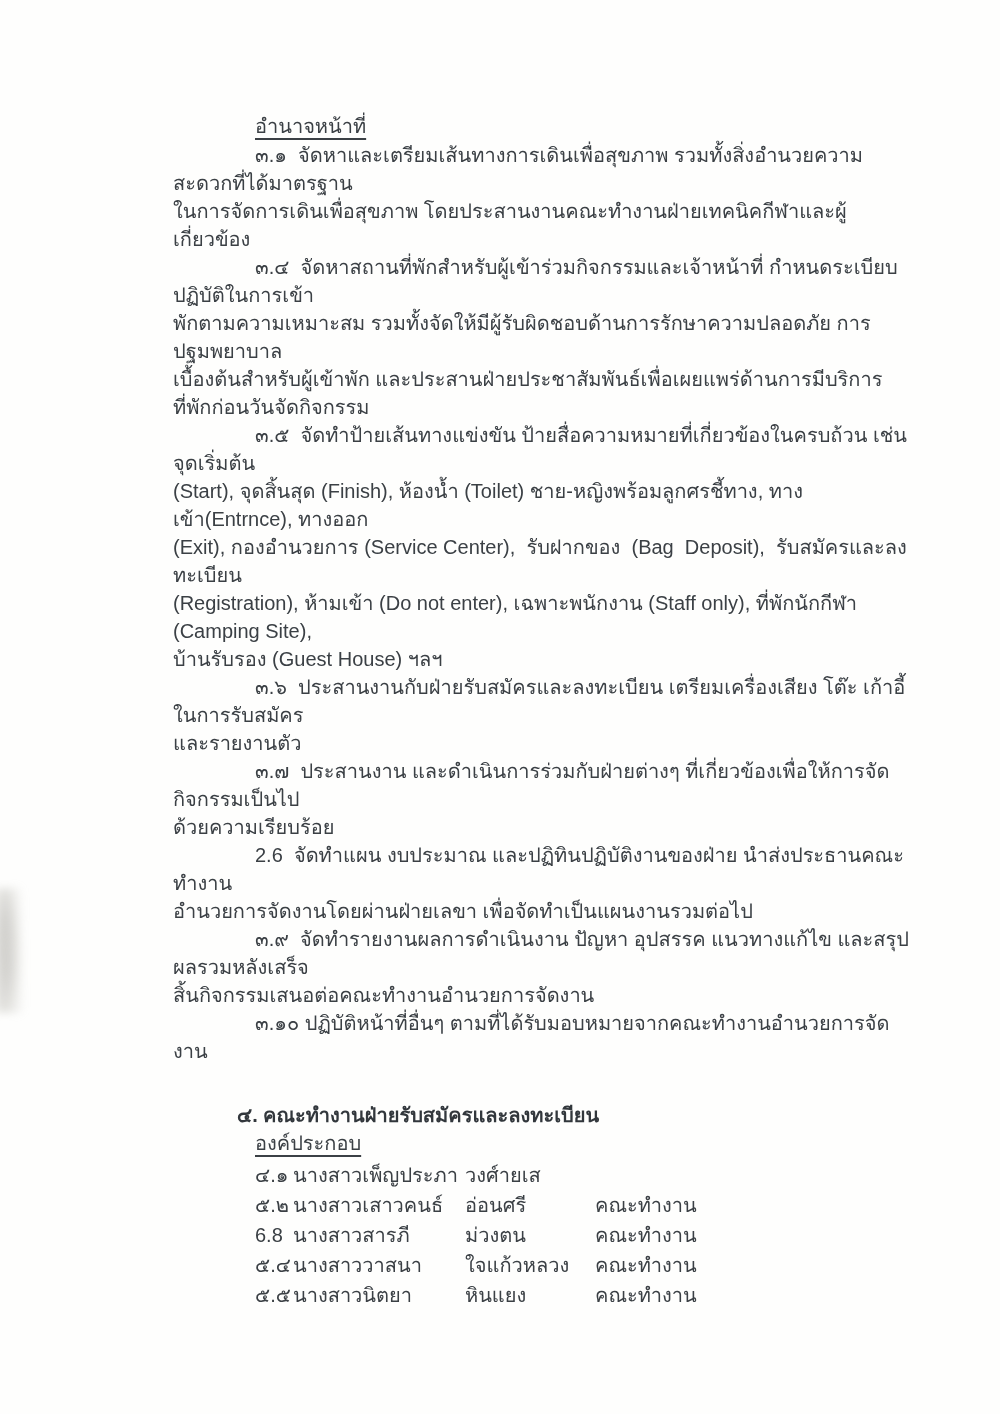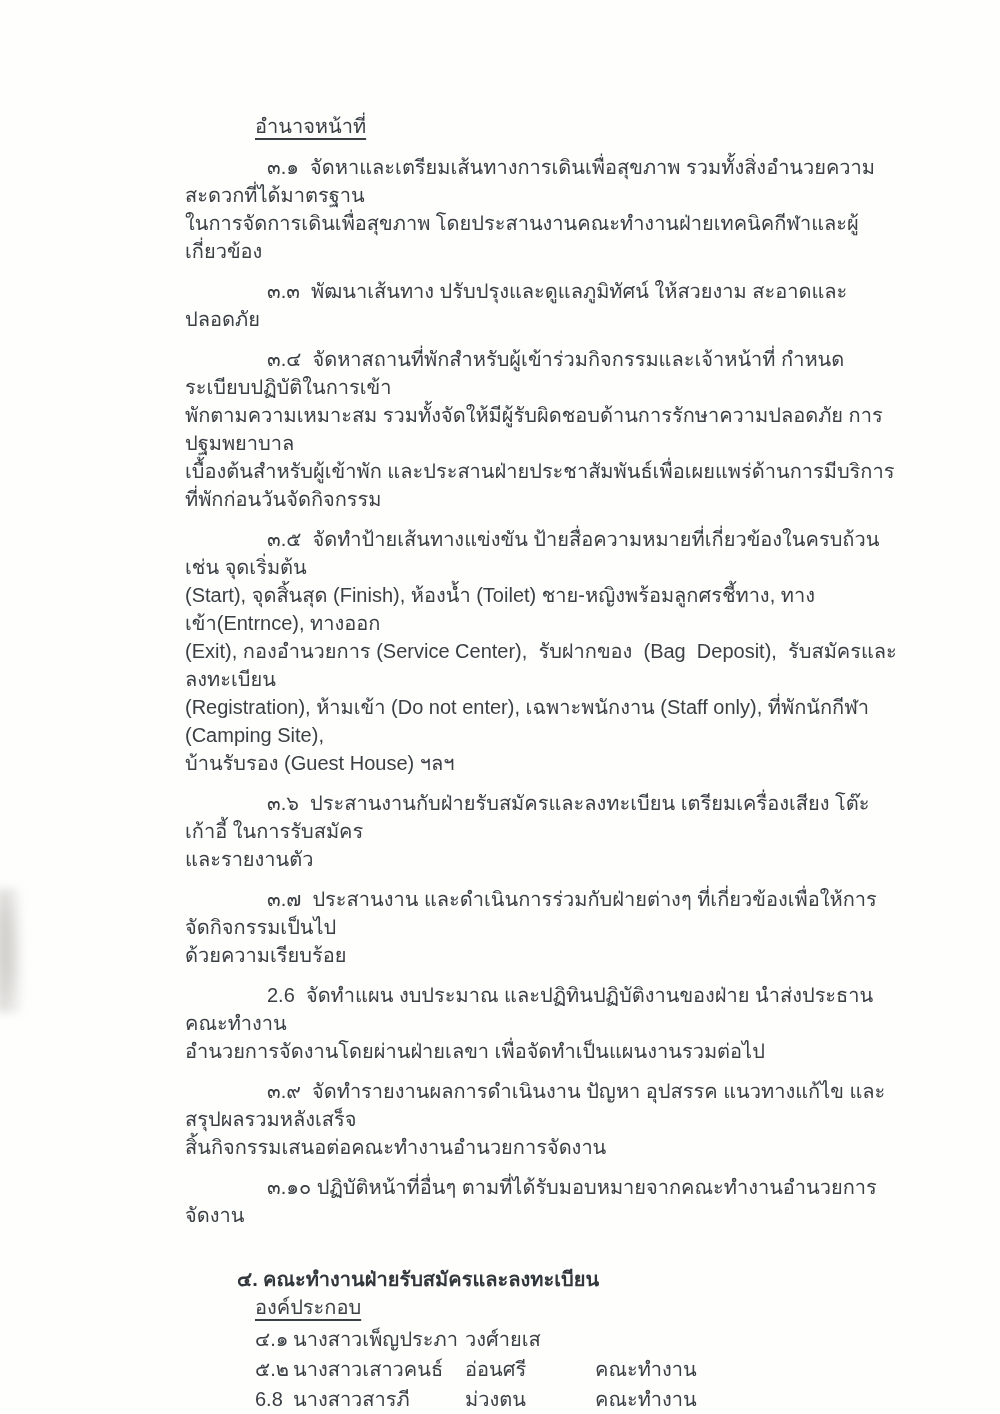--- a/index.html
+++ b/index.html
@@ -43,21 +43,21 @@
   .heading-row {
     line-height: 29px;
     padding-left: 82px;
   }
   .u {
     text-decoration: underline;
     text-underline-offset: 5px;
     text-decoration-thickness: 1.5px;
   }
   p.item {
-    margin: 12px;
+    margin: 0;
     line-height: 28px;
     text-indent: 82px;
     white-space: pre-wrap;
   }
   .sec4-header {
     margin-top: 36px;
     line-height: 28px;
     padding-left: 64px;
     display: flex;
     font-weight: bold;
@@ -80,21 +80,20 @@
   <div class="smudge"></div>
 
   <div class="content">
 
     <div class="heading-row">
       <span class="u">อำนาจหน้าที่</span>
     </div>
 
     <p class="item">๓.๑  จัดหาและเตรียมเส้นทางการเดินเพื่อสุขภาพ รวมทั้งสิ่งอำนวยความสะดวกที่ได้มาตรฐาน
 ในการจัดการเดินเพื่อสุขภาพ โดยประสานงานคณะทำงานฝ่ายเทคนิคกีฬาและผู้เกี่ยวข้อง</p>
-    <p class="item">๓.๓  พัฒนาเส้นทาง ปรับปรุงและดูแลภูมิทัศน์ ให้สวยงาม สะอาดและปลอดภัย</p>
     <p class="item">๓.๔  จัดหาสถานที่พักสำหรับผู้เข้าร่วมกิจกรรมและเจ้าหน้าที่ กำหนดระเบียบปฏิบัติในการเข้า
 พักตามความเหมาะสม รวมทั้งจัดให้มีผู้รับผิดชอบด้านการรักษาความปลอดภัย การปฐมพยาบาล
 เบื้องต้นสำหรับผู้เข้าพัก และประสานฝ่ายประชาสัมพันธ์เพื่อเผยแพร่ด้านการมีบริการที่พักก่อนวันจัดกิจกรรม</p>
     <p class="item">๓.๕  จัดทำป้ายเส้นทางแข่งขัน ป้ายสื่อความหมายที่เกี่ยวข้องในครบถ้วน เช่น จุดเริ่มต้น
 (Start), จุดสิ้นสุด (Finish), ห้องน้ำ (Toilet) ชาย-หญิงพร้อมลูกศรชี้ทาง, ทางเข้า(Entrnce), ทางออก
 (Exit), กองอำนวยการ (Service Center),  รับฝากของ  (Bag  Deposit),  รับสมัครและลงทะเบียน
 (Registration), ห้ามเข้า (Do not enter), เฉพาะพนักงาน (Staff only), ที่พักนักกีฬา (Camping Site),
 บ้านรับรอง (Guest House) ฯลฯ</p>
     <p class="item">๓.๖  ประสานงานกับฝ่ายรับสมัครและลงทะเบียน เตรียมเครื่องเสียง โต๊ะ เก้าอี้ ในการรับสมัคร
 และรายงานตัว</p>

